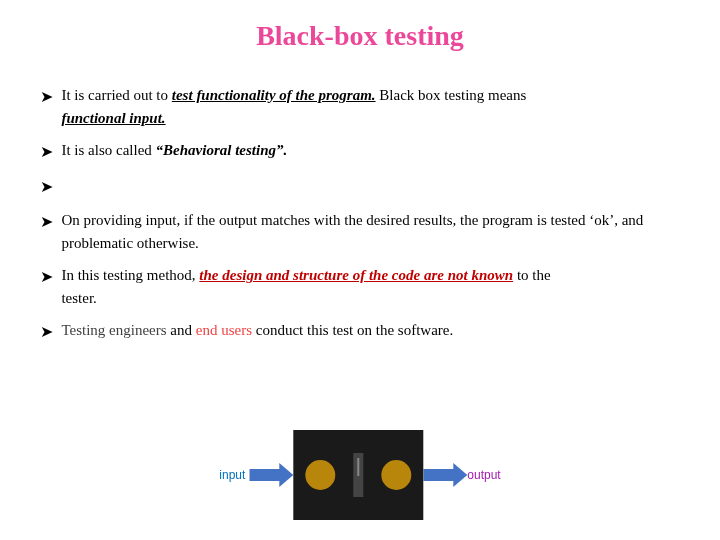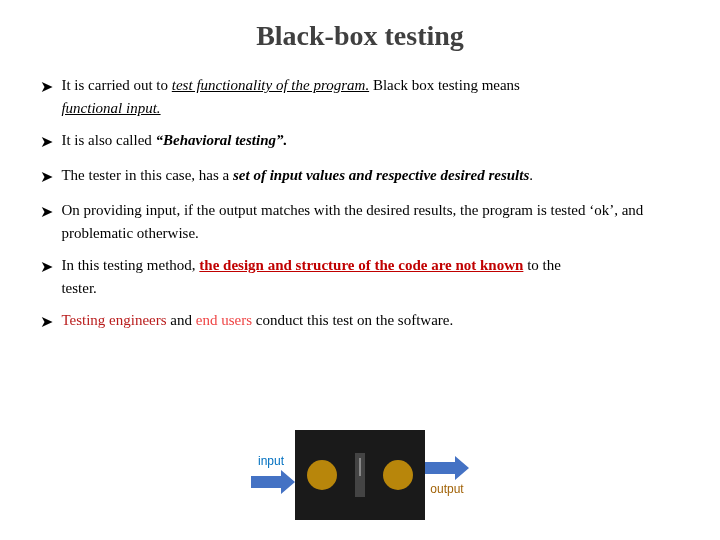--- a/index.html
+++ b/index.html
@@ -12,24 +12,24 @@
       overflow: hidden;
     }
     .slide {
       width: 720px;
       height: 540px;
       padding: 20px 40px 20px 40px;
       position: relative;
     }
     h1 {
       text-align: center;
-      color: #404040;
+      color: #ec4899;
       font-size: 28px;
       font-weight: bold;
-      margin-bottom: 22px;
+      margin-bottom: 32px;
       font-family: Times New Roman, serif;
     }
     .bullet-list {
       list-style: none;
       padding: 0;
     }
     .bullet-list li {
       display: flex;
       align-items: flex-start;
       margin-bottom: 10px;
@@ -42,39 +42,40 @@
       flex-shrink: 0;
       margin-top: 1px;
     }
     .bullet-text {
       flex: 1;
       color: #000;
       font-size: 15px;
     }
     .italic-bold {
       font-style: italic;
-      font-weight: normal;
+      font-weight: bold;
       text-decoration: underline;
     }
     .behavioral {
       color: #000000;
       font-style: italic;
       font-weight: bold;
     }
     .set-of-input {
       font-style: italic;
       font-weight: bold;
     }
     .design-structure {
       color: #c00000;
+      font-style: italic;
       font-weight: bold;
       text-decoration: underline;
     }
     .engineers {
-      color: #b91c1c;
+      color: #404040;
     }
     .end-users {
       color: #ef4444;
     }
     .diagram-area {
       position: absolute;
       bottom: 20px;
       left: 50%;
       transform: translateX(-50%);
       display: flex;
@@ -82,21 +83,21 @@
       gap: 0px;
     }
     .input-label {
       color: #0070c0;
       font-size: 12px;
       font-family: Arial, sans-serif;
       margin-right: 4px;
       text-align: center;
     }
     .output-label {
-      color: #a16207;
+      color: #a21caf;
       font-size: 12px;
       font-family: Arial, sans-serif;
       margin-left: 0;
       text-align: center;
     }
     .arrow-right {
       width: 44px;
       height: 28px;
       display: flex;
       align-items: center;
@@ -148,21 +149,21 @@
       width: 2px;
       height: 18px;
       background: #888;
       position: absolute;
       left: 50%;
       top: 5px;
       transform: translateX(-50%);
     }
     .label-group {
       display: flex;
-      flex-direction: column;
+      flex-direction: row;
       align-items: center;
     }
   </style>
 </head>
 <body>
 
 <div class="slide">
   <h1>Black-box testing</h1>
 
   <ul class="bullet-list">
@@ -177,23 +178,20 @@
 
     <li>
       <span class="bullet-arrow">➤</span>
       <span class="bullet-text">
         It is also called <span class="behavioral">“Behavioral testing”.</span>
       </span>
     </li>
 
     <li>
       <span class="bullet-arrow">➤</span>
-      <span class="bullet-text">
-        The tester in this case, has a <span class="set-of-input">set of input values and respective desired results</span>.
-      </span>
     </li>
 
     <li>
       <span class="bullet-arrow">➤</span>
       <span class="bullet-text">
         On providing input, if the output matches with the desired results, the program is tested ‘ok’, and problematic otherwise.
       </span>
     </li>
 
     <li>

